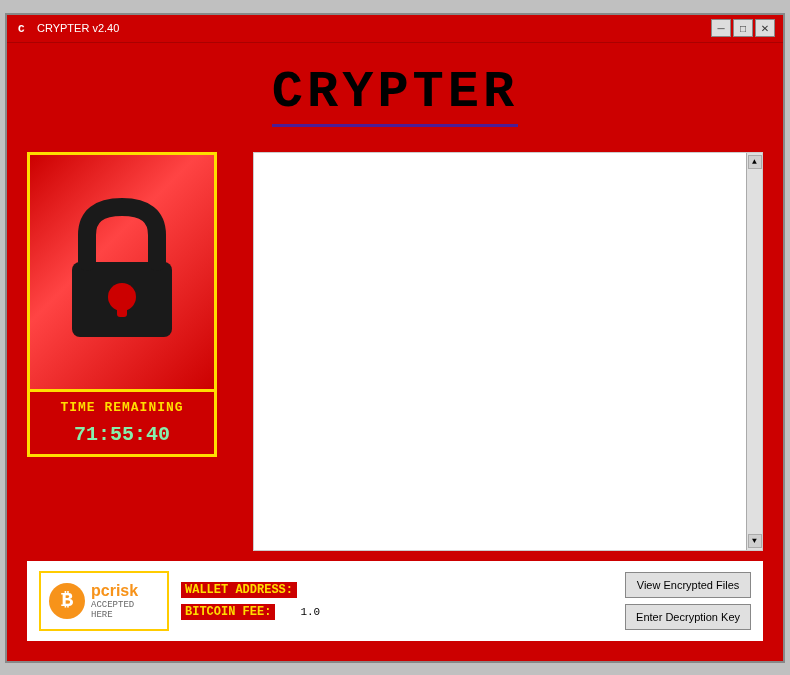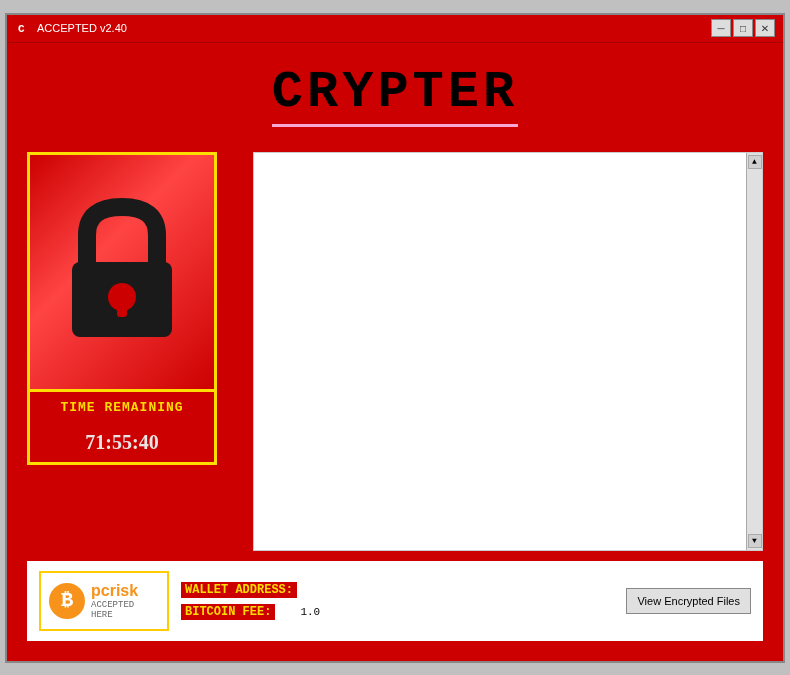--- a/index.html
+++ b/index.html
@@ -70,21 +70,21 @@
       align-items: center;
       padding: 10px 20px;
     }
     .app-title {
       font-size: 52px;
       font-weight: bold;
       color: black;
       font-family: 'Courier New', Courier, monospace;
       letter-spacing: 4px;
       margin-top: 10px;
-      border-bottom: 3px solid #f9a8d4;
+      border-bottom: 3px solid #4c1d95;
       padding-bottom: 2px;
     }
     .middle-section {
       display: flex;
       gap: 12px;
       width: 100%;
       margin-top: 25px;
       flex: 1;
     }
     .left-panel {
@@ -117,25 +117,25 @@
       text-align: center;
     }
     .timer-label {
       color: #ffdd00;
       font-size: 13px;
       font-weight: bold;
       letter-spacing: 1px;
       font-family: 'Courier New', Courier, monospace;
     }
     .timer-value {
-      color: #e5e5e5;
+      color: #86efac;
       font-size: 20px;
       font-weight: bold;
-      font-family: Liberation Serif, serif;
-      margin-top: 16px;
+      font-family: Liberation Mono, monospace;
+      margin-top: 8px;
     }
     .text-area-container {
       flex: 1;
       background: white;
       border: 1px solid #ccc;
       position: relative;
     }
     .text-area-scrollbar {
       position: absolute;
       right: 0;
@@ -276,21 +276,21 @@
 
 <div class="window-wrapper">
   <div class="window">
 
     <div class="titlebar">
       <div class="titlebar-left">
         <svg class="titlebar-icon" viewBox="0 0 16 16">
           <rect width="16" height="16" fill="#cc0000"></rect>
           <text x="3" y="12" font-size="11" fill="white" font-weight="bold">C</text>
         </svg>
-        <span class="titlebar-title">ACCEPTED v2.40</span>
+        <span class="titlebar-title">CRYPTER v2.40</span>
       </div>
       <div class="titlebar-controls">
         <div class="titlebar-btn">─</div>
         <div class="titlebar-btn">□</div>
         <div class="titlebar-btn close">✕</div>
       </div>
     </div>
 
     <div class="main-content">
       <div class="app-title">CRYPTER</div>
@@ -343,18 +343,19 @@
             <span class="wallet-label">WALLET ADDRESS:</span>
           </div>
           <div class="wallet-row">
             <span class="wallet-label">BITCOIN FEE:</span>
             <span class="wallet-value">1.0</span>
           </div>
         </div>
 
         <div class="buttons-col">
           <button class="action-btn">View Encrypted Files</button>
+          <button class="action-btn">Enter Decryption Key</button>
         </div>
       </div>
     </div>
   </div>
 
 </div>
 
 </body></html>

